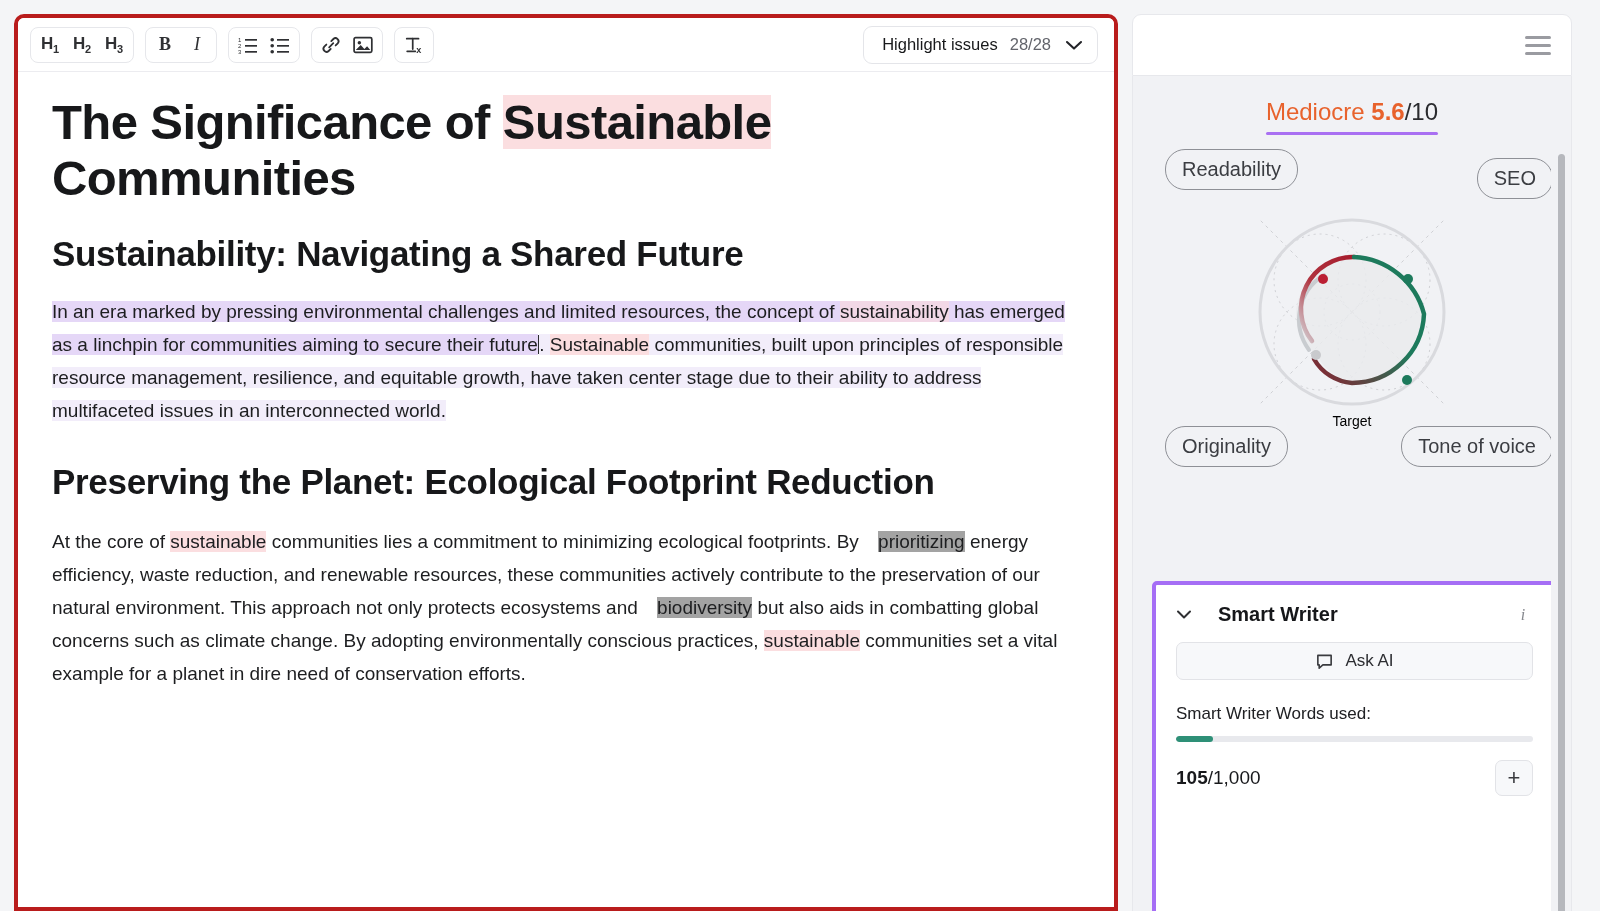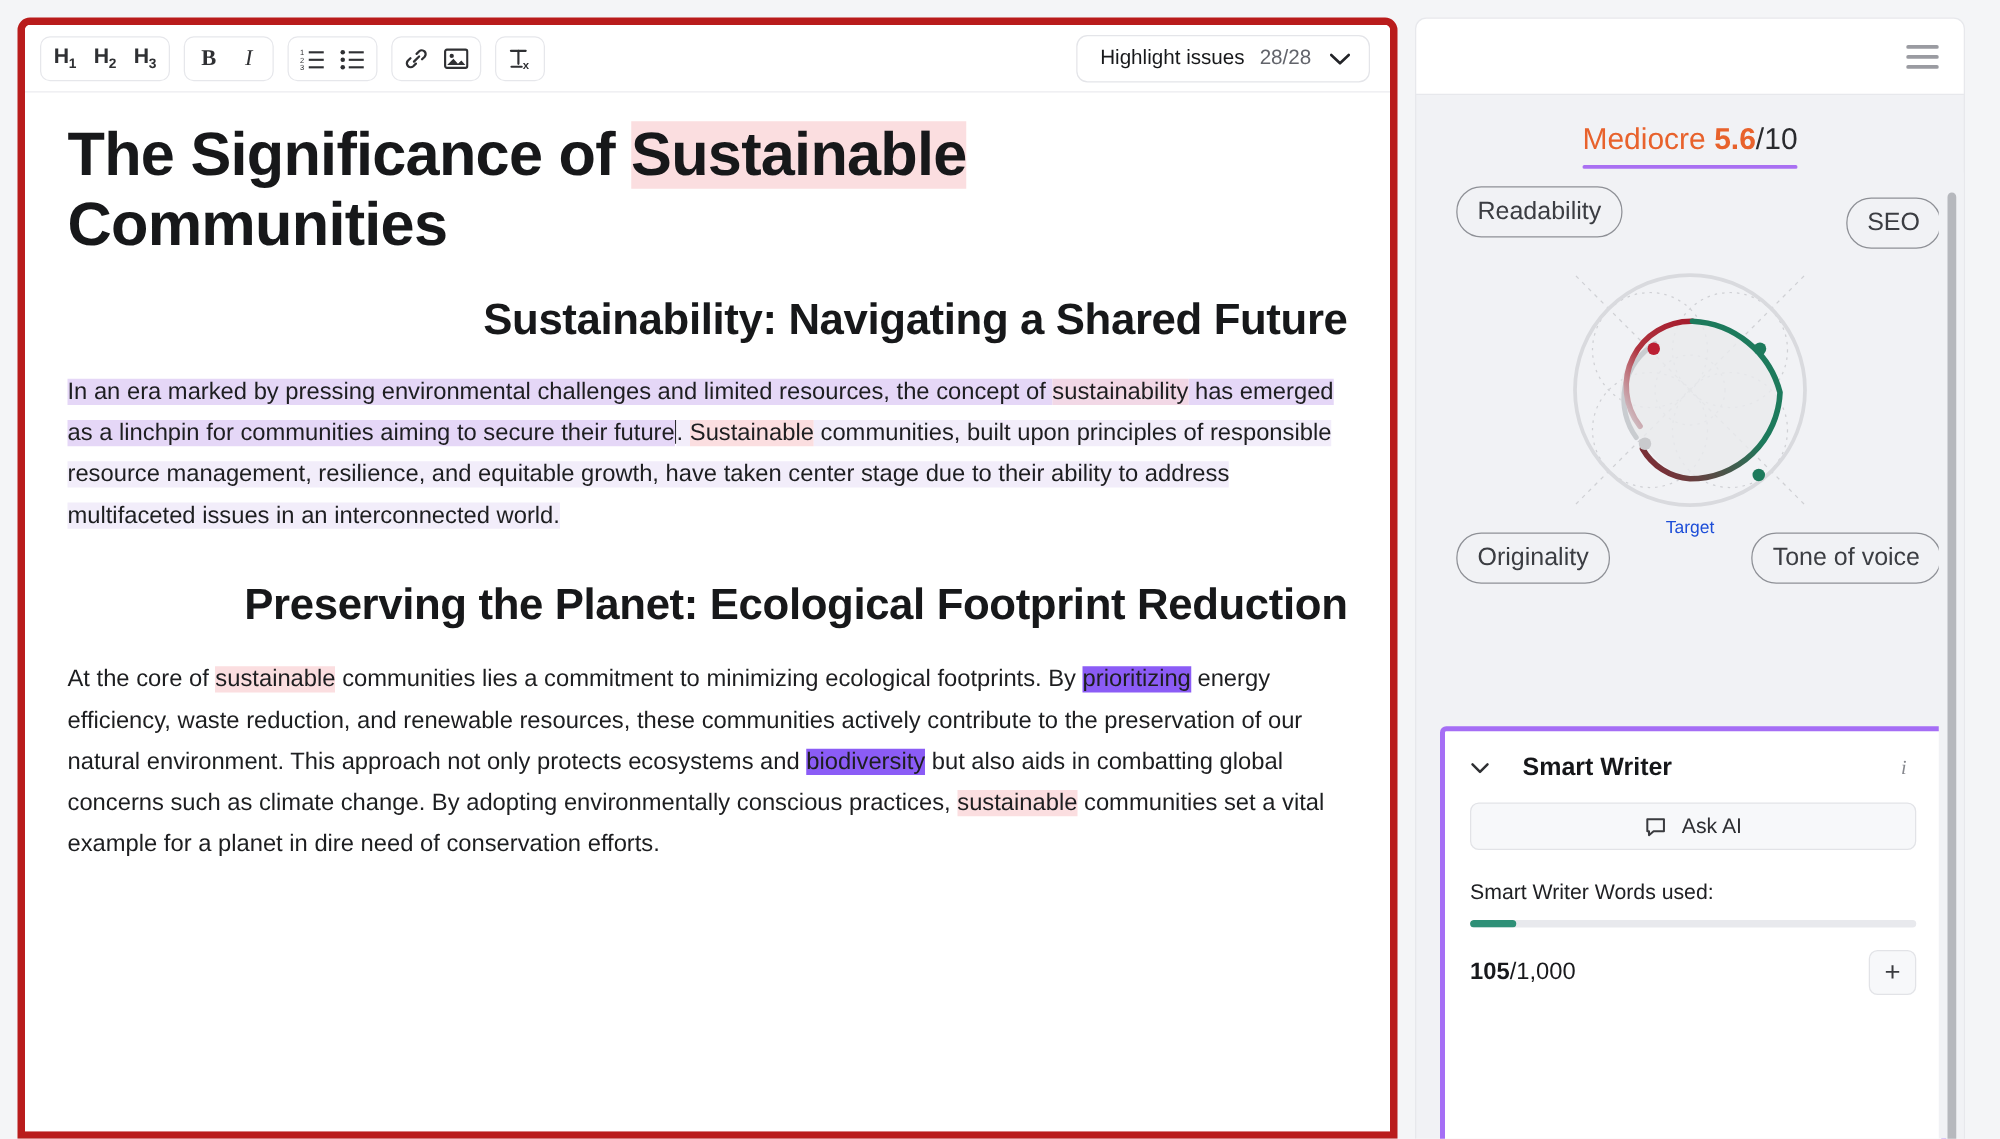--- a/index.html
+++ b/index.html
@@ -10,21 +10,21 @@
     overflow: hidden;
   }
   .app { position: relative; width: 1600px; height: 911px; display: flex; }
 
   
   .editor-wrap {
     position: relative;
     margin: 14px 0 0 14px;
     width: 1104px; height: 897px;
     background: #ffffff;
-    border: 6px solid #b91c1c;
+    border: 4px solid #b91c1c;
     border-radius: 10px 10px 0 0;
     overflow: hidden;
   }
   .toolbar {
     height: 54px;
     display: flex; align-items: center;
     padding: 0 12px;
     background: #ffffff;
     border-bottom: 1px solid #ececf0;
     position: relative;
@@ -74,31 +74,30 @@
   .doc h1 {
     font-size: 49px; line-height: 1.15; font-weight: 700;
     color: #17181a; letter-spacing: -0.6px;
     margin-bottom: 22px;
     font-family: "Liberation Sans", sans-serif;
   }
   .doc h2 {
     font-size: 35px; line-height: 1.2; font-weight: 700;
     color: #17181a; letter-spacing: -0.3px;
     margin: 26px 0 20px 0;
-    text-align: right;
   }
   .doc h2.h2b { margin: 34px 0 22px 0; }
   .doc p {
     font-size: 19px; line-height: 33px; color: #1d1e20;
     margin-bottom: 4px;
   }
   .hl-pink   { background: #fbdee0; }
   .hl-purple { background: #e5d7f7; margin-top: 36px; }
   .hl-lav2   { background: #f2edfa; }
-  .hl-blue   { background: #8b5cf6; }
+  .hl-blue   { background: #a3a3a3; margin-left: 14px; }
   .hl-rose   { background: #f2d8e6; }
   .caret {
     display:inline-block; width:1.5px; height:19px;
     background:#2a2b2e; vertical-align:-3px; margin:0 0px;
   }
   .fadeout {
     position: absolute; left: 0; right: 0; bottom: 0; height: 86px;
     background: linear-gradient(to bottom, rgba(255,255,255,0) 0%, rgba(255,255,255,0.92) 62%, #fff 100%);
     pointer-events: none;
   }
@@ -158,21 +157,21 @@
     white-space: nowrap;
     cursor: pointer;
   }
   .pill.readability { left: 32px;  top: 8px; }
   .pill.seo         { right: 18px; top: 17px; }
   .pill.originality { left: 32px;  bottom: 4px; }
   .pill.tone        { right: 18px; bottom: 4px; }
   .radar-svg { position: absolute; left: 50%; top: 46px; transform: translateX(-50%); }
   .target-label {
     position: absolute; left: 50%; transform: translateX(-50%);
-    bottom: 42px; font-size: 14px; color: #1d4ed8;
+    bottom: 42px; font-size: 14px; color: #000000;
   }
 
   
   .sw-card {
     position: absolute;
     left: 19px; right: 14px; top: 505px;
     border: 4px solid #a56ef5;
     border-radius: 5px;
     background: #ffffff;
     padding: 18px 20px 0 20px;

